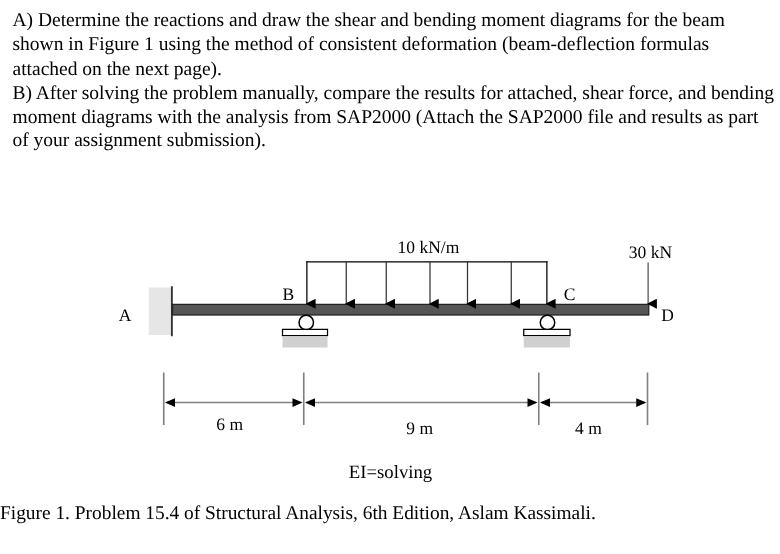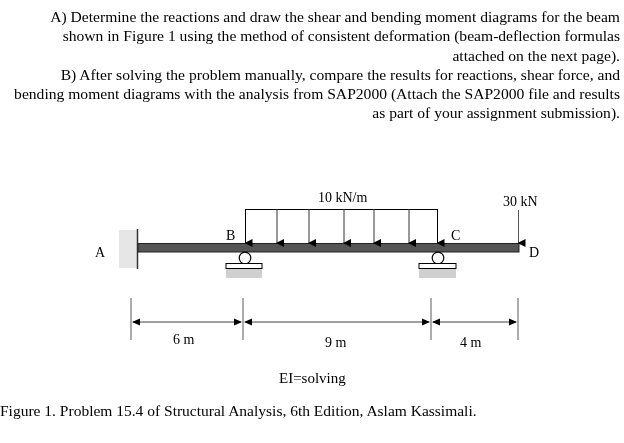--- a/index.html
+++ b/index.html
@@ -1,33 +1,33 @@
 <!DOCTYPE html>
 <html><head>
   <meta charset="utf-8">
   <style>
     html, body { margin: 0; padding: 0; background: #ffffff; }
     body { width: 624px; height: 443px; position: relative; overflow: hidden;
            font-family: "Liberation Serif", "DejaVu Serif", serif; color: #000; }
     .problem-text { position: absolute; left: 10px; top: 7px; width: 610px;
                     font-size: 15.6px; line-height: 19.3px; }
-    .problem-text p { margin: 0; text-align: right; }
+    .problem-text p { margin: 0; }
     svg { position: absolute; left: 0; top: 0; }
     .lbl { font-family: "Liberation Serif", "DejaVu Serif", serif; font-size: 14px; fill: #000; }
     .caption { position: absolute; left: 0; width: 624px; 
                font-size: 15.5px; }
     .ei { position: absolute; top: 370px; left: 279px; font-size: 15px; }
     .fig-caption { top: 402px; }
   </style>
 </head>
 <body>
 
 <div class="problem-text">
   <p>A) Determine the reactions and draw the shear and bending moment diagrams for the beam shown in Figure 1 using the method of consistent deformation (beam-deflection formulas attached on the next page).</p>
-  <p>B) After solving the problem manually, compare the results for reactions, shear force, and bending moment diagrams with the analysis from SAP2000 (Attach the SAP2000 file and results as part of your assignment submission).</p>
+  <p>B) After solving the problem manually, compare the results for attached, shear force, and bending moment diagrams with the analysis from SAP2000 (Attach the SAP2000 file and results as part of your assignment submission).</p>
 </div>
 
 <svg width="624" height="443" viewBox="0 0 624 443">
   <defs>
     <marker id="arrowDown" markerWidth="8" markerHeight="8" refX="4" refY="7" orient="auto" markerUnits="userSpaceOnUse">
       <path d="M0,0 L8,0 L4,8 Z" fill="#000"></path>
     </marker>
   </defs>
 
   <g>

